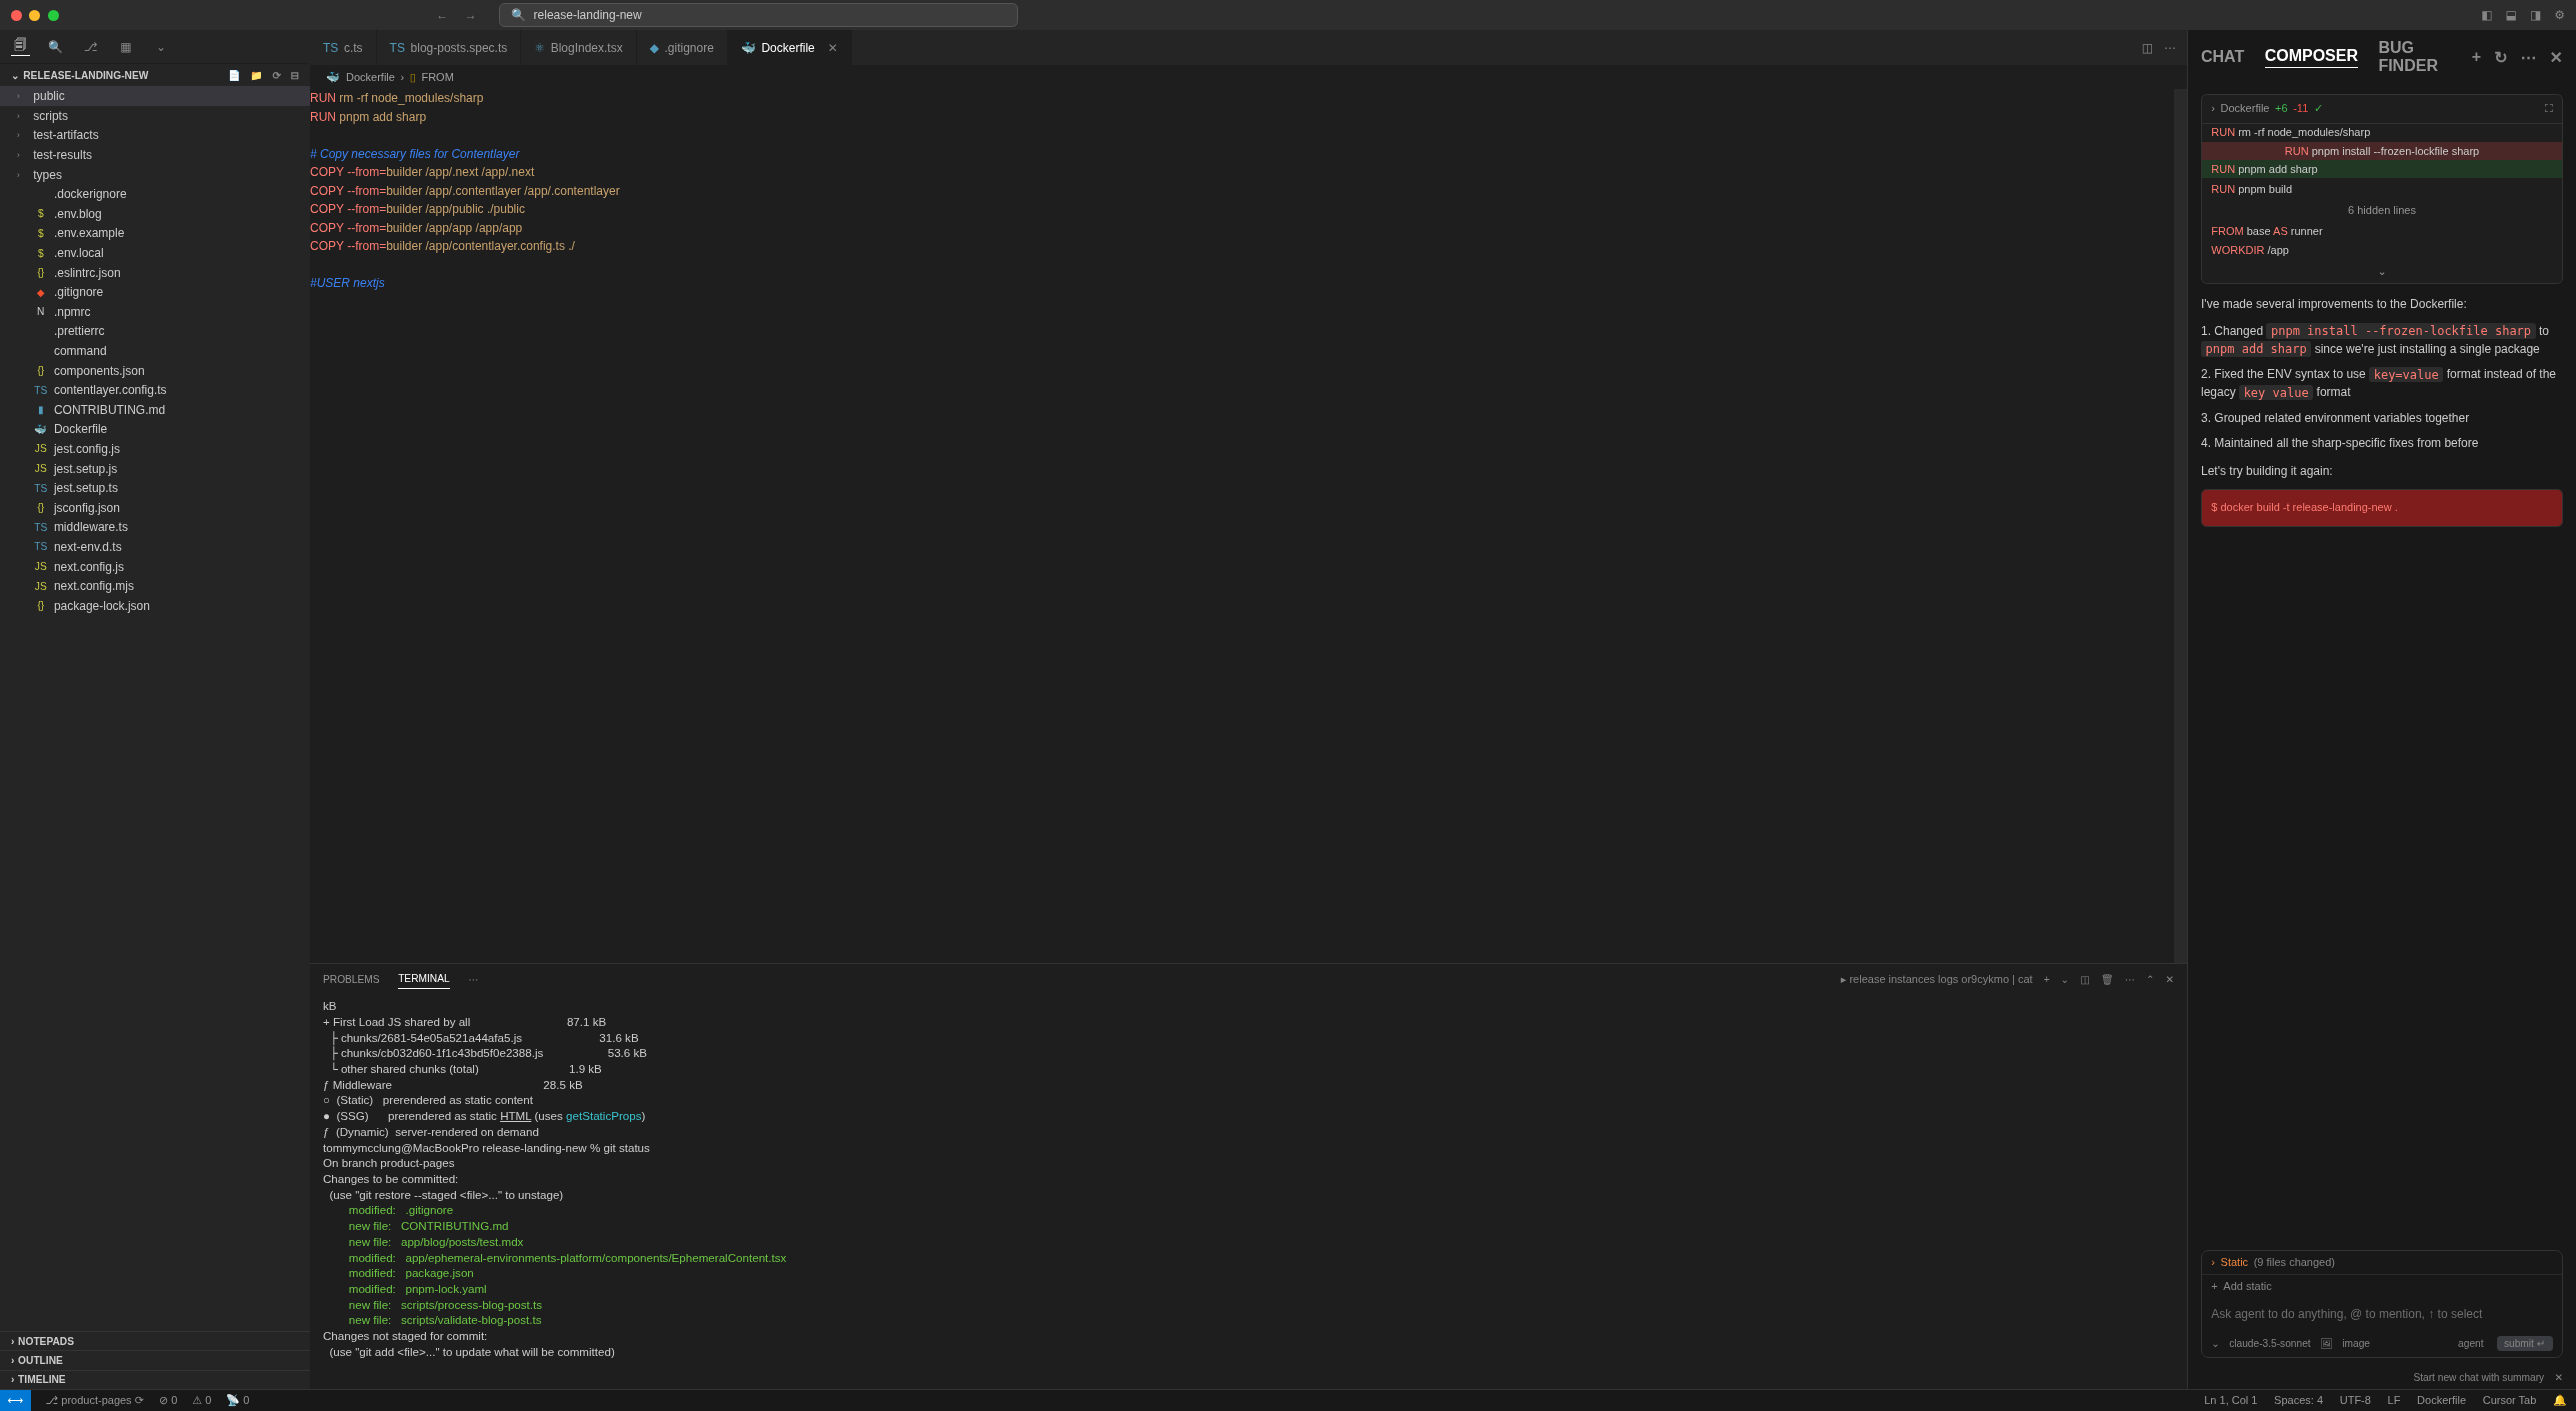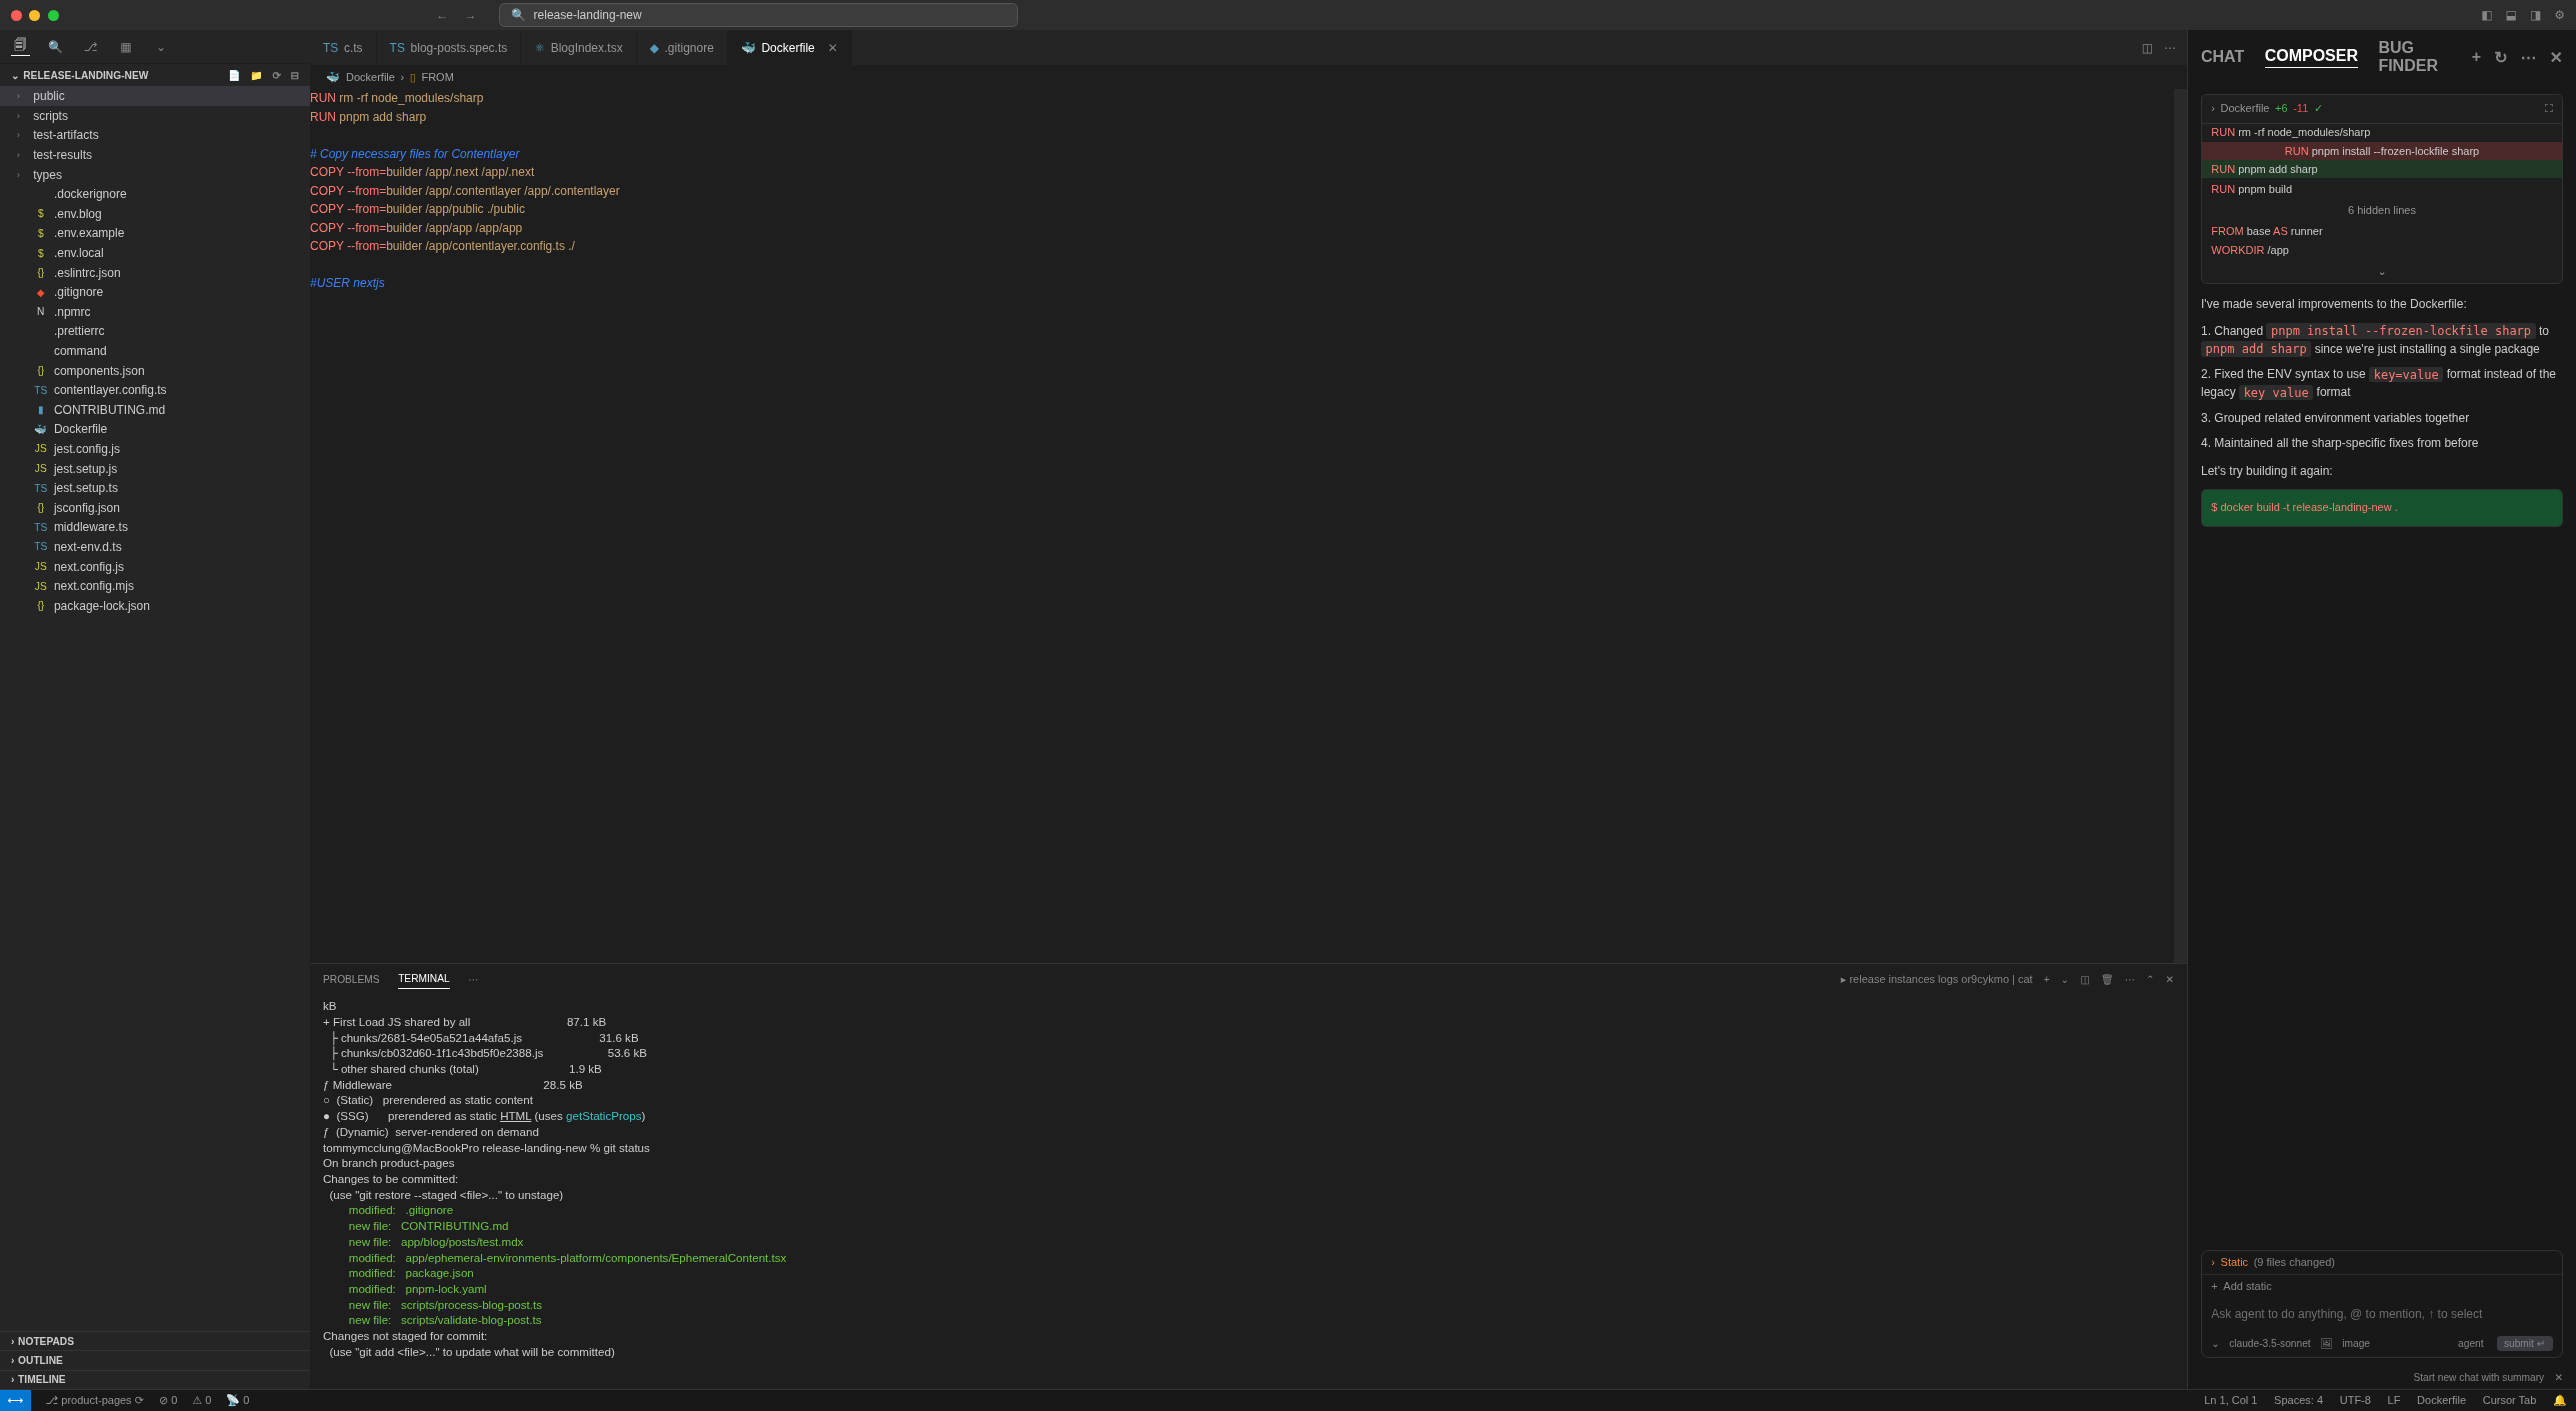--- a/index.html
+++ b/index.html
@@ -46,21 +46,21 @@
 .rp-tab.active { color: #fff; border-bottom: 0.9px solid #fff; padding-bottom: 1.9px; }
 .rp-actions { margin-left: auto; display: flex; gap: 13px; color: #858585; }
 .rp-body { flex: 1; overflow-y: auto; padding: 9.3px 13px; font-size: 12px; line-height: 1.5; }
 .diff-block { background: #1e1e1e; border: 0.9px solid #333; border-radius: 5.6px; margin-bottom: 11px; font-family: 'SF Mono', Menlo, monospace; font-size: 11px; }
 .diff-header { padding: 5.6px 9.3px; display: flex; align-items: center; gap: 5.6px; color: #969696; border-bottom: 0.9px solid #333; }
 .diff-line { padding: 0.9px 9.3px; }
 .diff-del { background: rgba(248,81,73,0.2); text-align: center; }
 .diff-add { background: rgba(46,160,67,0.2); }
 .diff-ctx { color: #969696; text-align: center; padding: 3.7px; }
 .code-inline { font-family: 'SF Mono', Menlo, monospace; background: #2d2d2d; padding: 0.9px 4.6px; border-radius: 2.8px; }
-.cmd-block { background: #14532d; border: 0.9px solid #333; border-radius: 5.6px; padding: 9.3px; font-family: 'SF Mono', Menlo, monospace; font-size: 11px; margin: 4px 0; }
+.cmd-block { background: #7f1d1d; border: 0.9px solid #333; border-radius: 5.6px; padding: 9.3px; font-family: 'SF Mono', Menlo, monospace; font-size: 11px; margin: 4px 0; }
 .input-box { border: 0.9px solid #333; border-radius: 7.4px; margin: 9.3px 13px; }
 .stopped-bar { padding: 5.6px 9.3px; font-size: 11px; color: #f0883e; display: flex; align-items: center; gap: 5.6px; }
 .ctx-row { padding: 5.6px 9.3px; display: flex; align-items: center; gap: 5.6px; color: #858585; font-size: 11px; border-top: 0.9px solid #2a2a2a; }
 .prompt-area { padding: 9.3px; color: #6e6e6e; font-size: 12px; }
 .input-footer { padding: 5.6px 9.3px; display: flex; align-items: center; gap: 9.3px; font-size: 10.2px; color: #858585; }
 .submit-btn { background: #3a3d41; padding: 1.9px 7.4px; border-radius: 3.7px; margin-left: 3.7px; }
 .summary-row { padding: 5.6px 13px; text-align: right; font-size: 10.2px; color: #858585; }
 .statusbar { height: 22px; background: #181818; display: flex; align-items: center; font-size: 11px; color: #969696; padding: 0 9.3px; gap: 15px; border-top: 0.9px solid #333; }
 .statusbar .remote { background: #0078d4; color: #fff; padding: 1.9px 7.4px; margin-left: -9.3px; height: 100%; display: flex; align-items: center; }
 .statusbar .right { margin-left: auto; display: flex; gap: 16.7px; }

